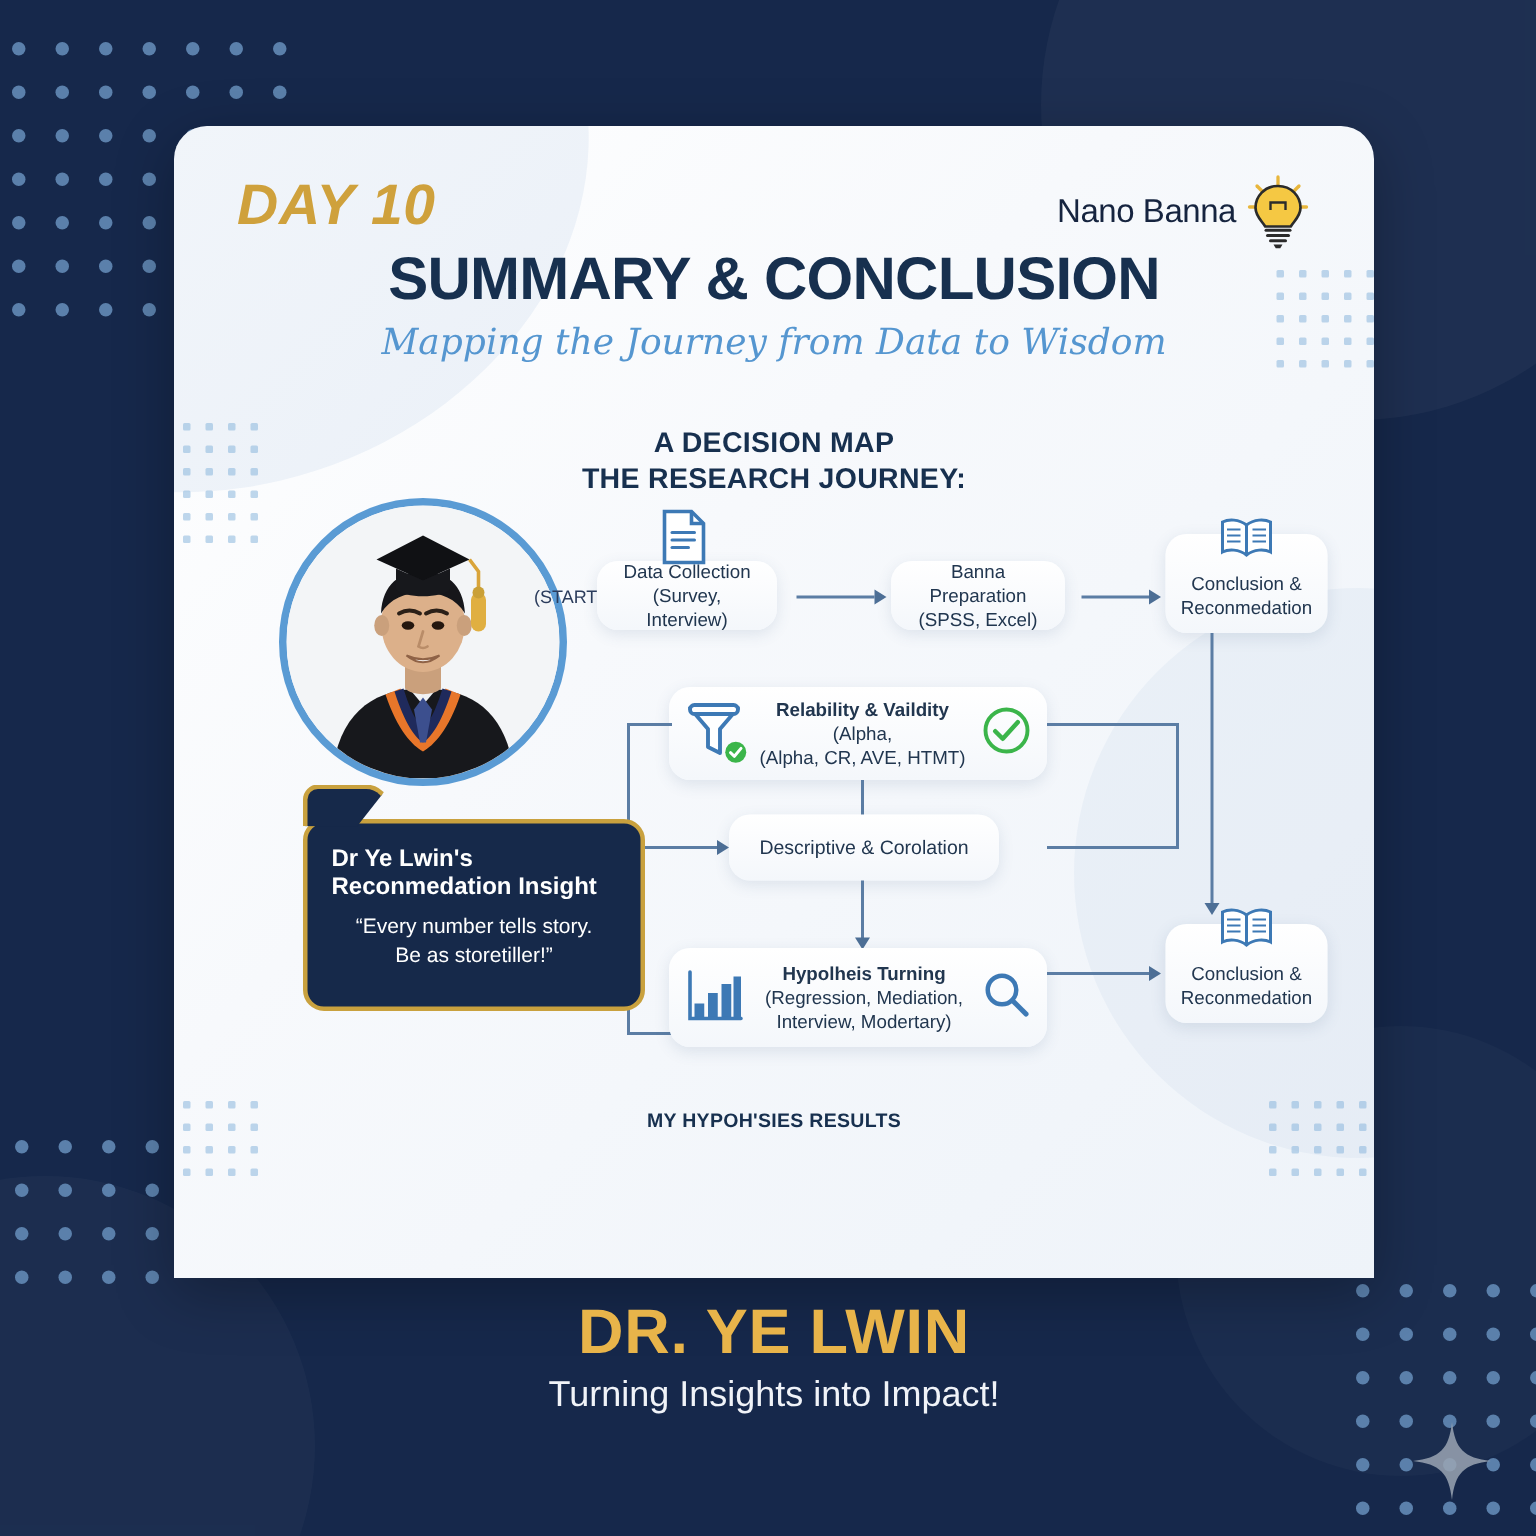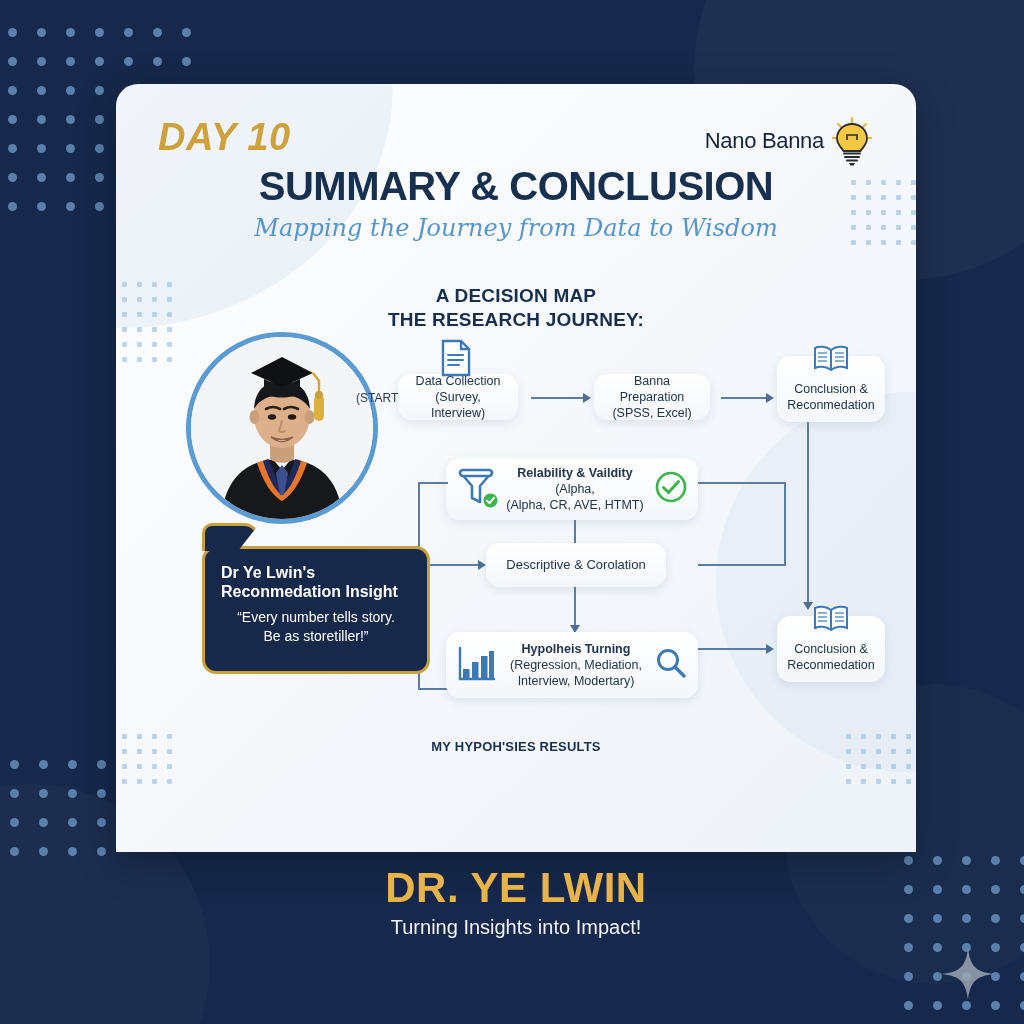--- a/index.html
+++ b/index.html
@@ -166,21 +166,21 @@
   
   .footer {
     position:absolute; left:116px; top:852px; width:800px; height:108px;
     text-align:center;
   }
   .footer .name {
     font-size:42px; font-weight:bold; color:#e8b44a;
     letter-spacing:.5px; padding-top:12px;
   }
   .footer .tag {
-    font-size:20px; color:#f0f3f8; padding-top:4px;
+    font-size:24px; color:#f0f3f8; padding-top:4px;
   }
 </style>
 </head>
 <body>
 
 <div class="canvas">
   <div class="blob b1"></div>
   <div class="blob b2"></div>
   <div class="blob b3"></div>
   <div class="dots dark" id="dots-tl" style="left:8px;top:28px;">

